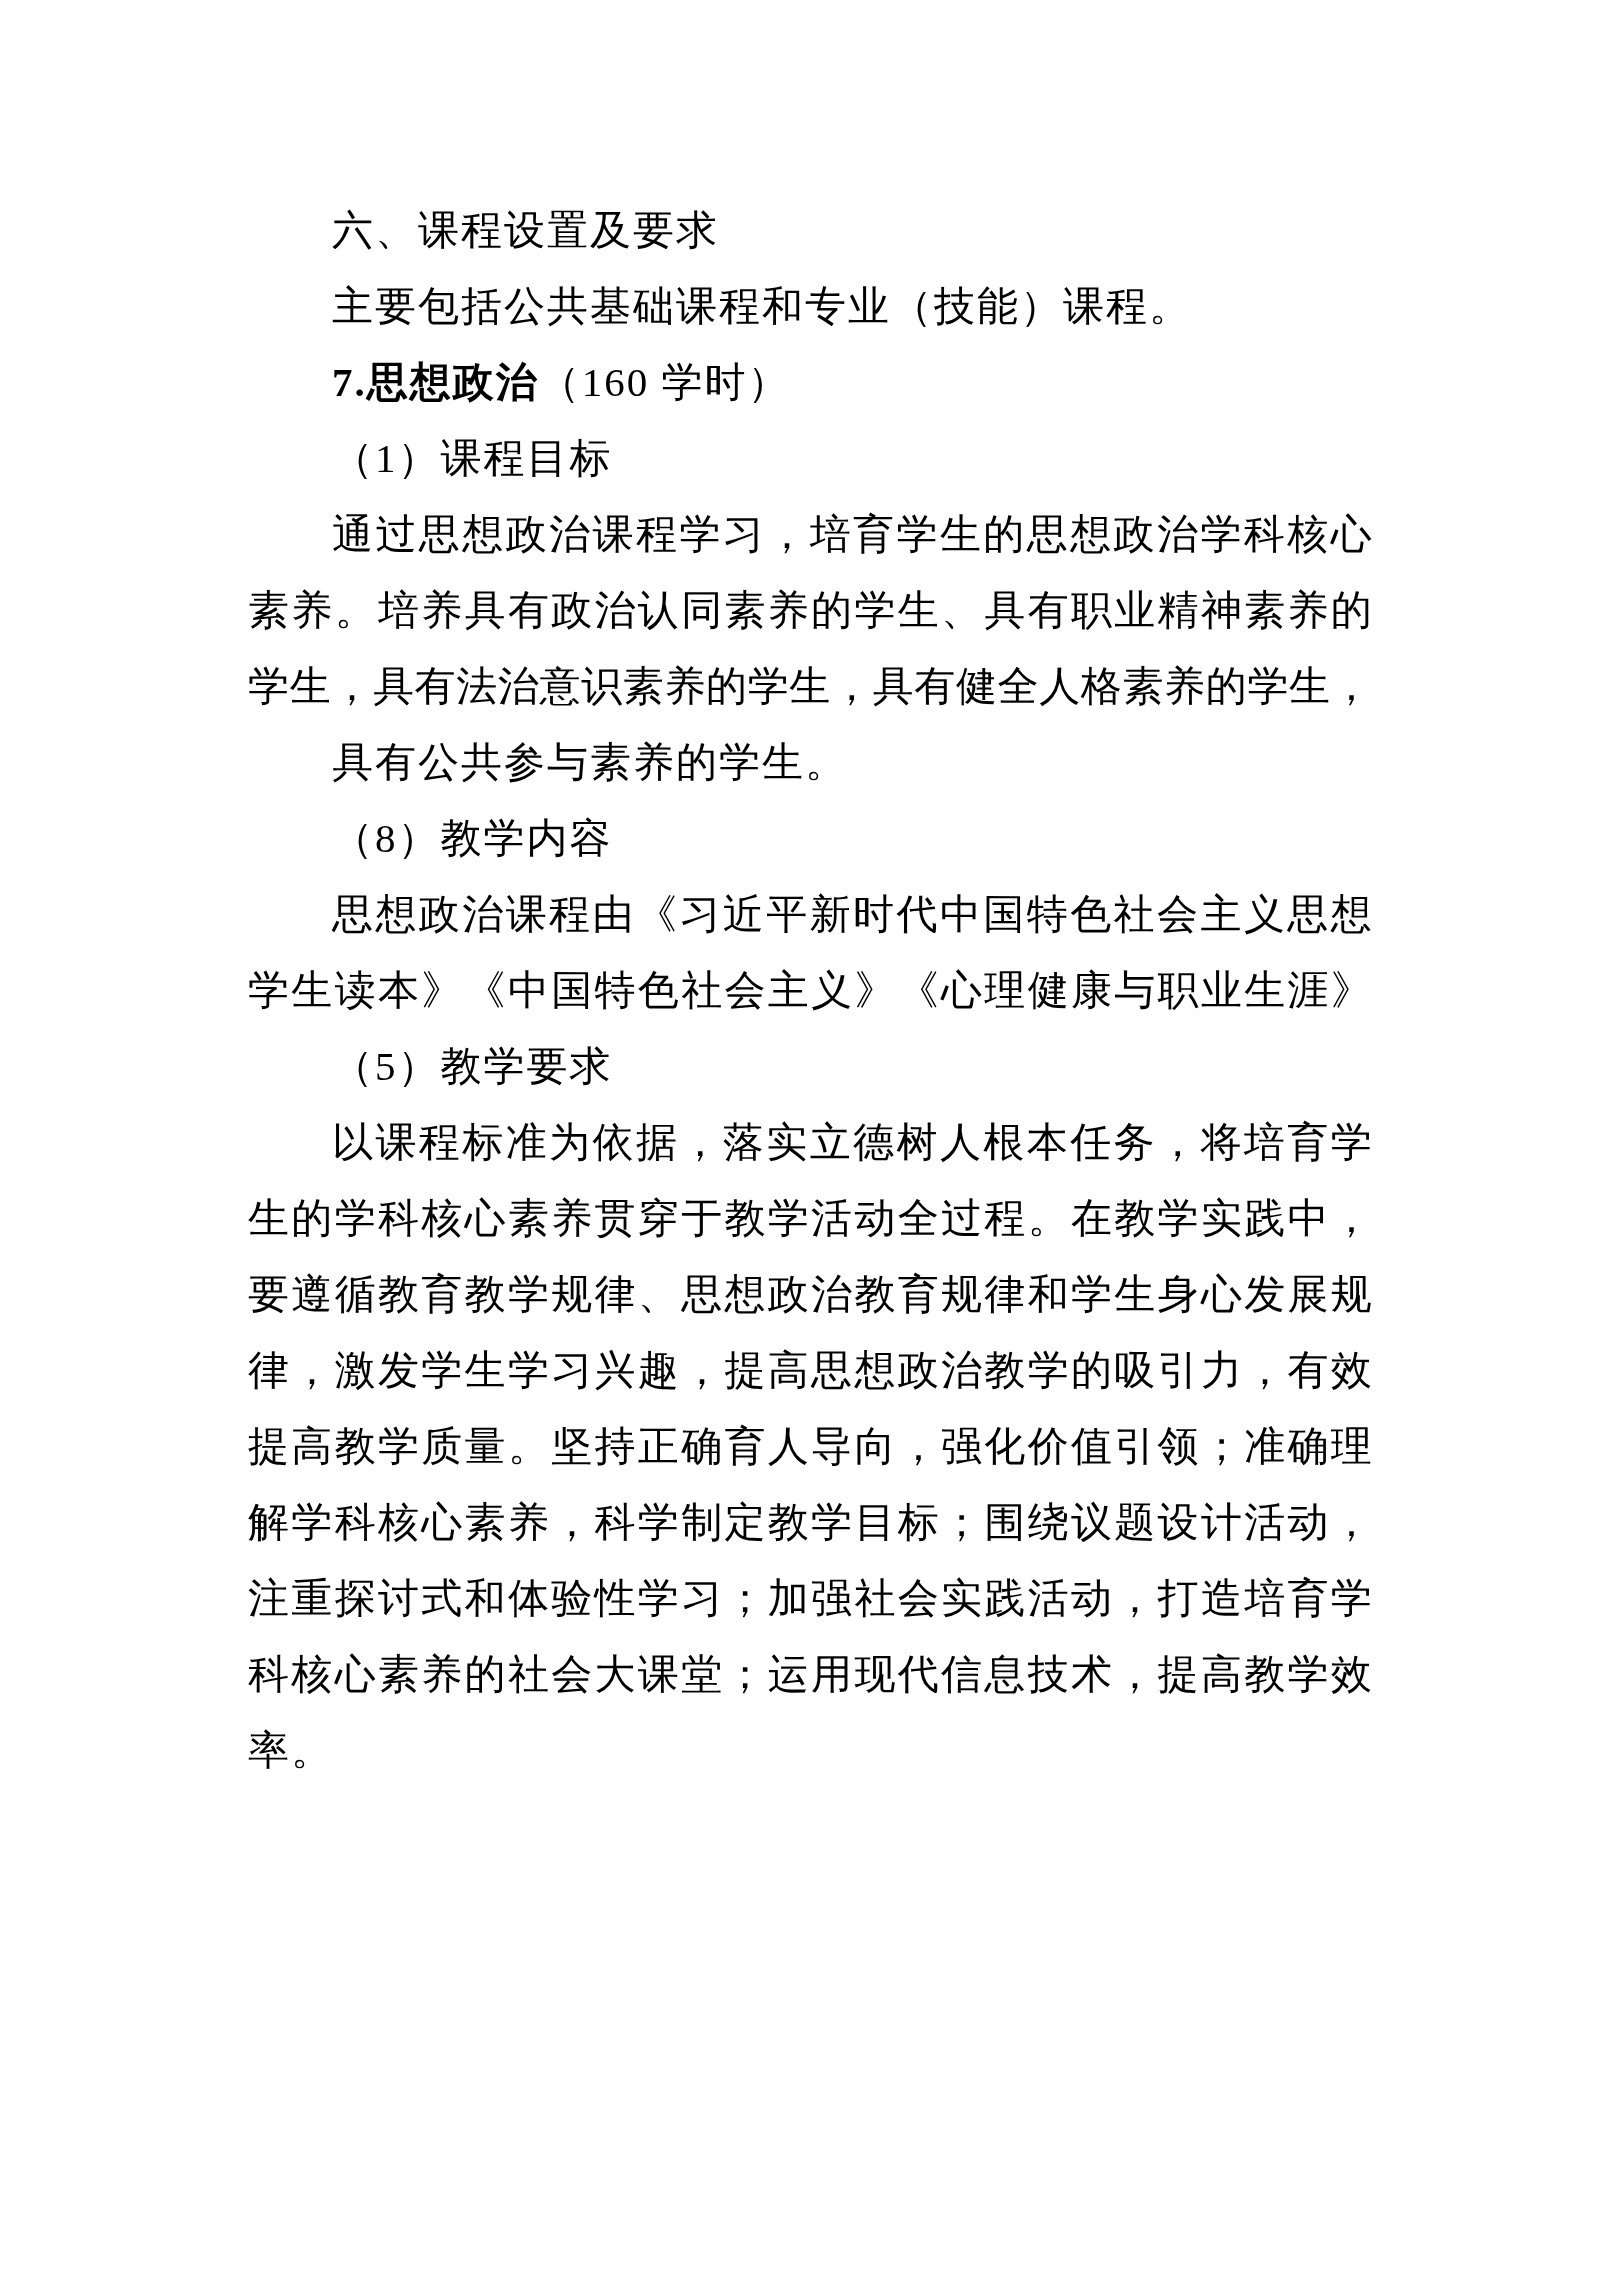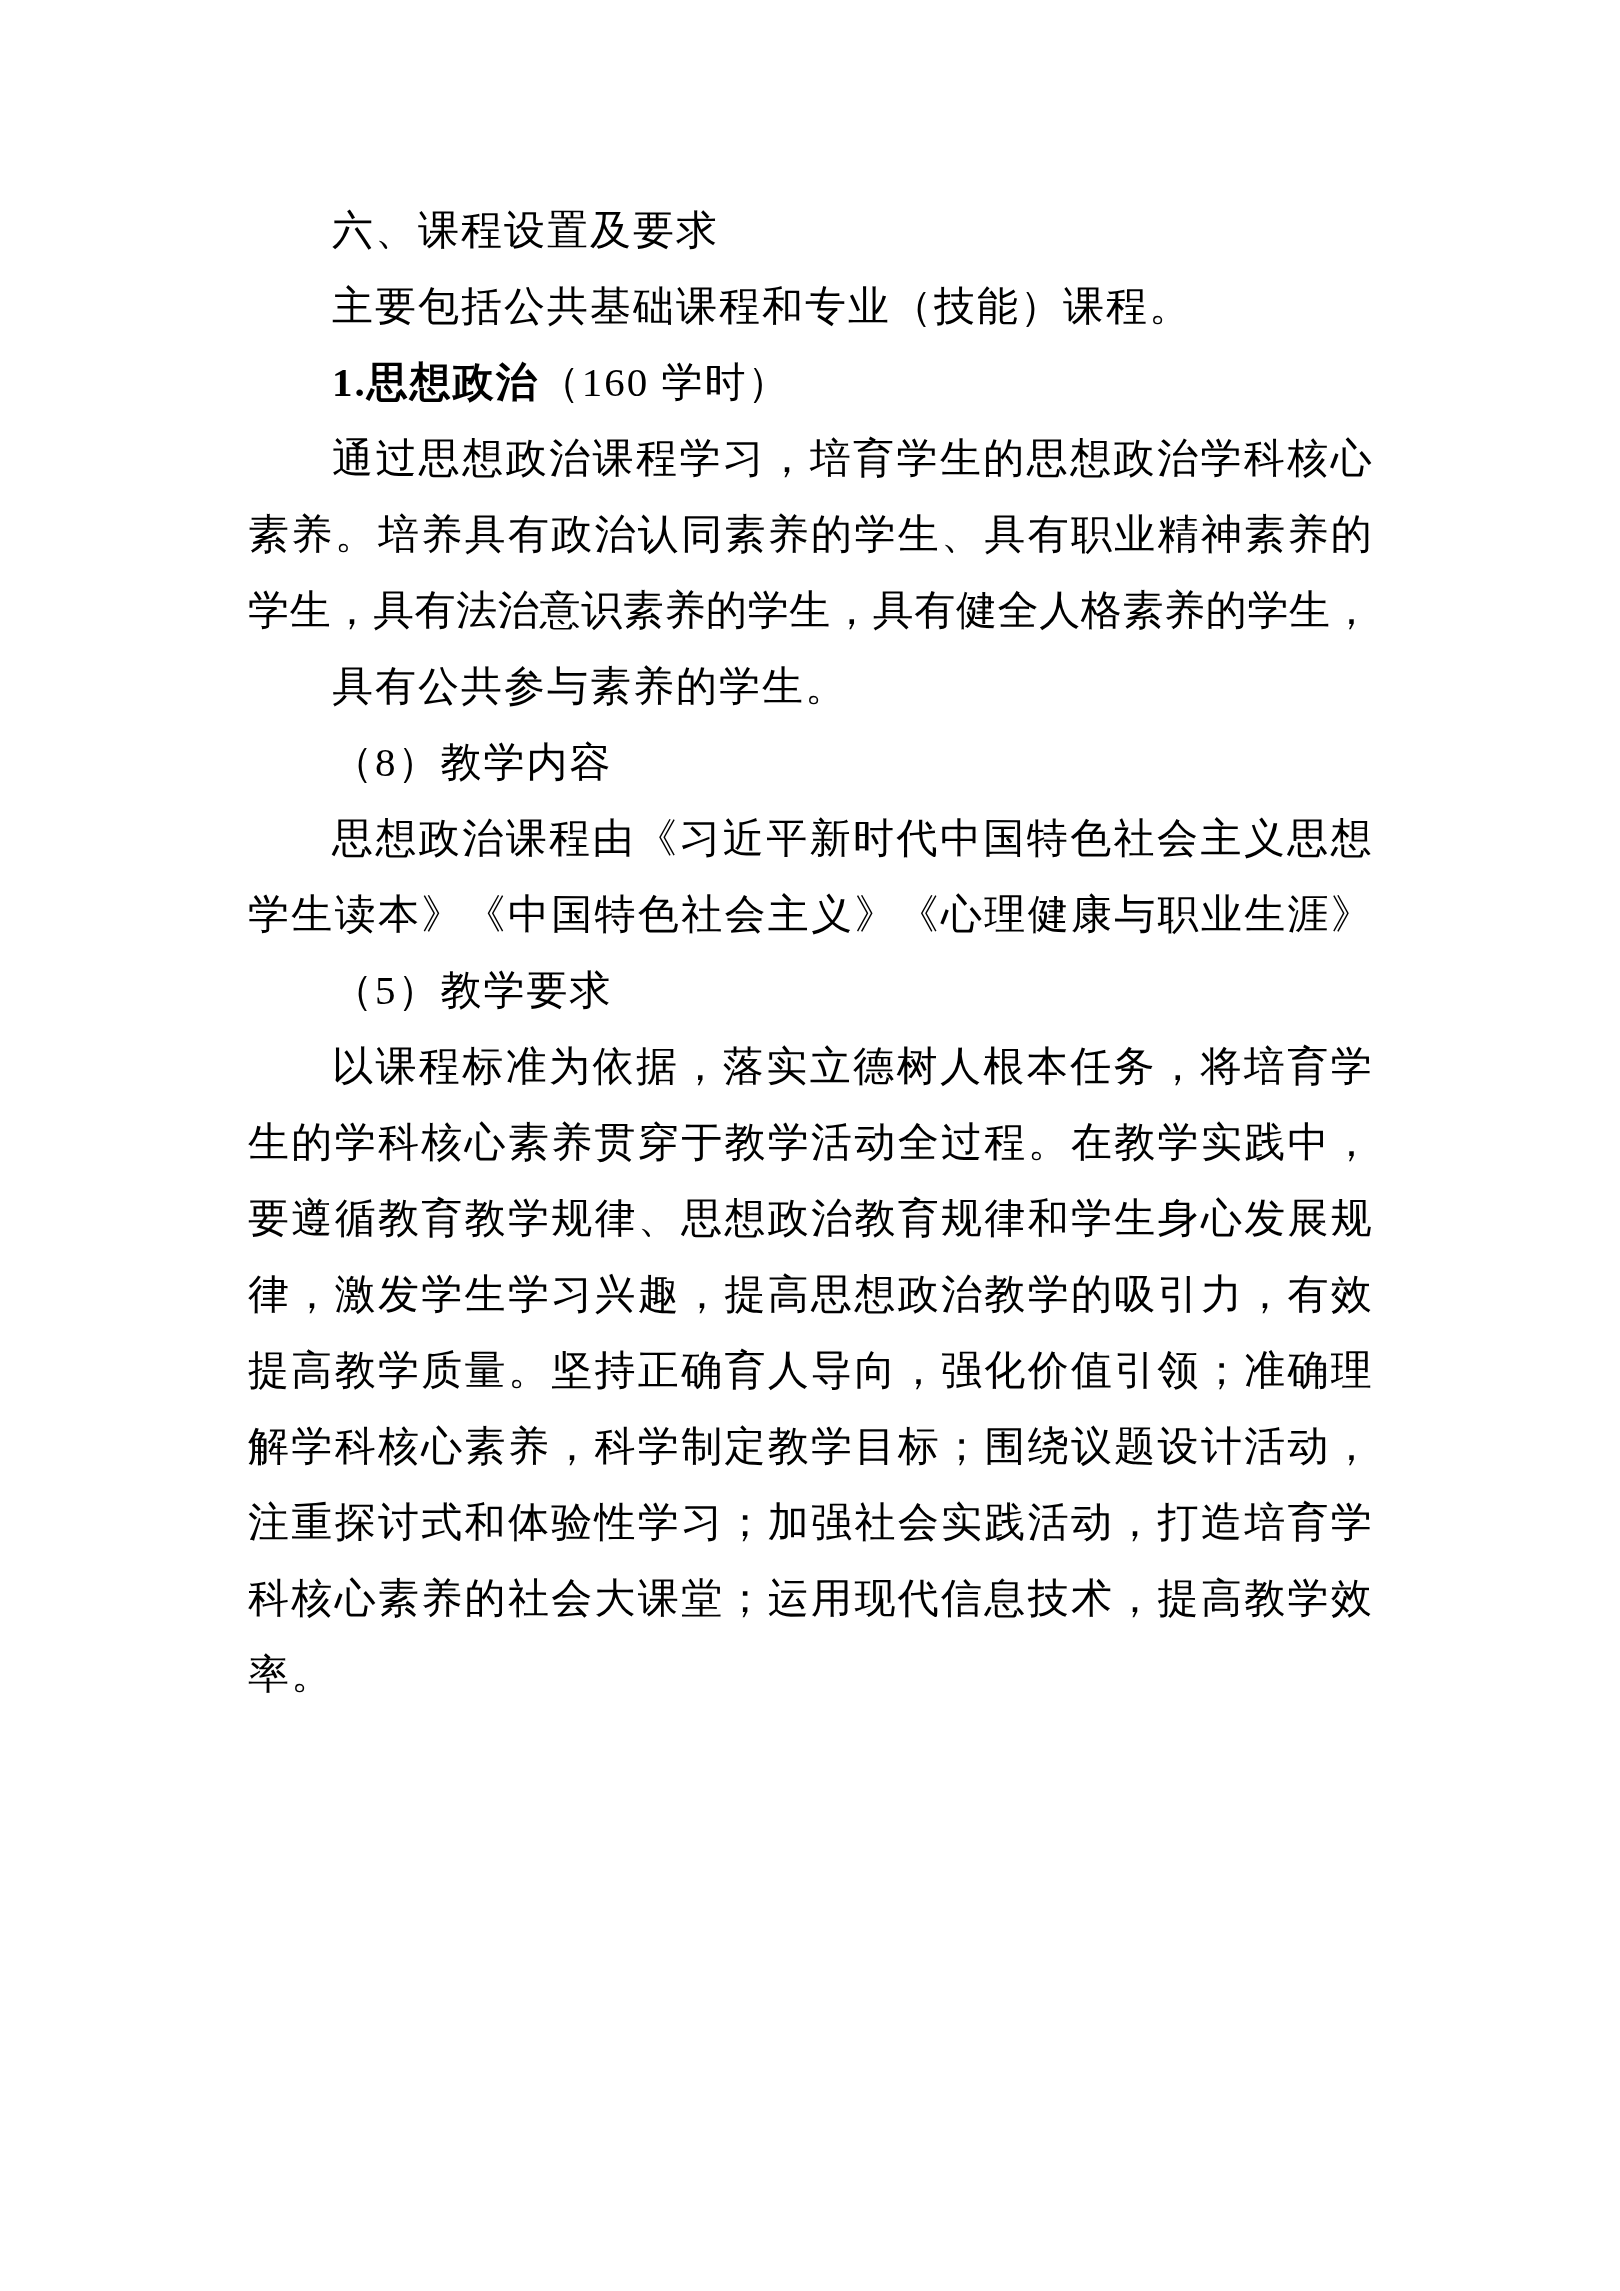--- a/index.html
+++ b/index.html
@@ -52,21 +52,22 @@
     display: inline-block;
   }
 </style>
 </head>
 <body>
 
 <div class="page">
   <div class="content" id="doc-body">
       <div class="line indent"><span class="seg">六、课程设置及要求</span></div>
       <div class="line indent"><span class="seg">主要包括公共基础课程和专业（技能）课程。</span></div>
-      <div class="line indent"><span class="seg bold">1.思想政治</span><span class="seg">（160 学时）</span></div>
+      <div class="line indent"><span class="seg bold">7.思想政治</span><span class="seg">（160 学时）</span></div>
+      <div class="line indent"><span class="seg">（1）课程目标</span></div>
       <div class="line justify indent">
         <span class="ch">通</span>
         <span class="ch">过</span>
         <span class="ch">思</span>
         <span class="ch">想</span>
         <span class="ch">政</span>
         <span class="ch">治</span>
         <span class="ch">课</span>
         <span class="ch">程</span>
         <span class="ch">学</span>

